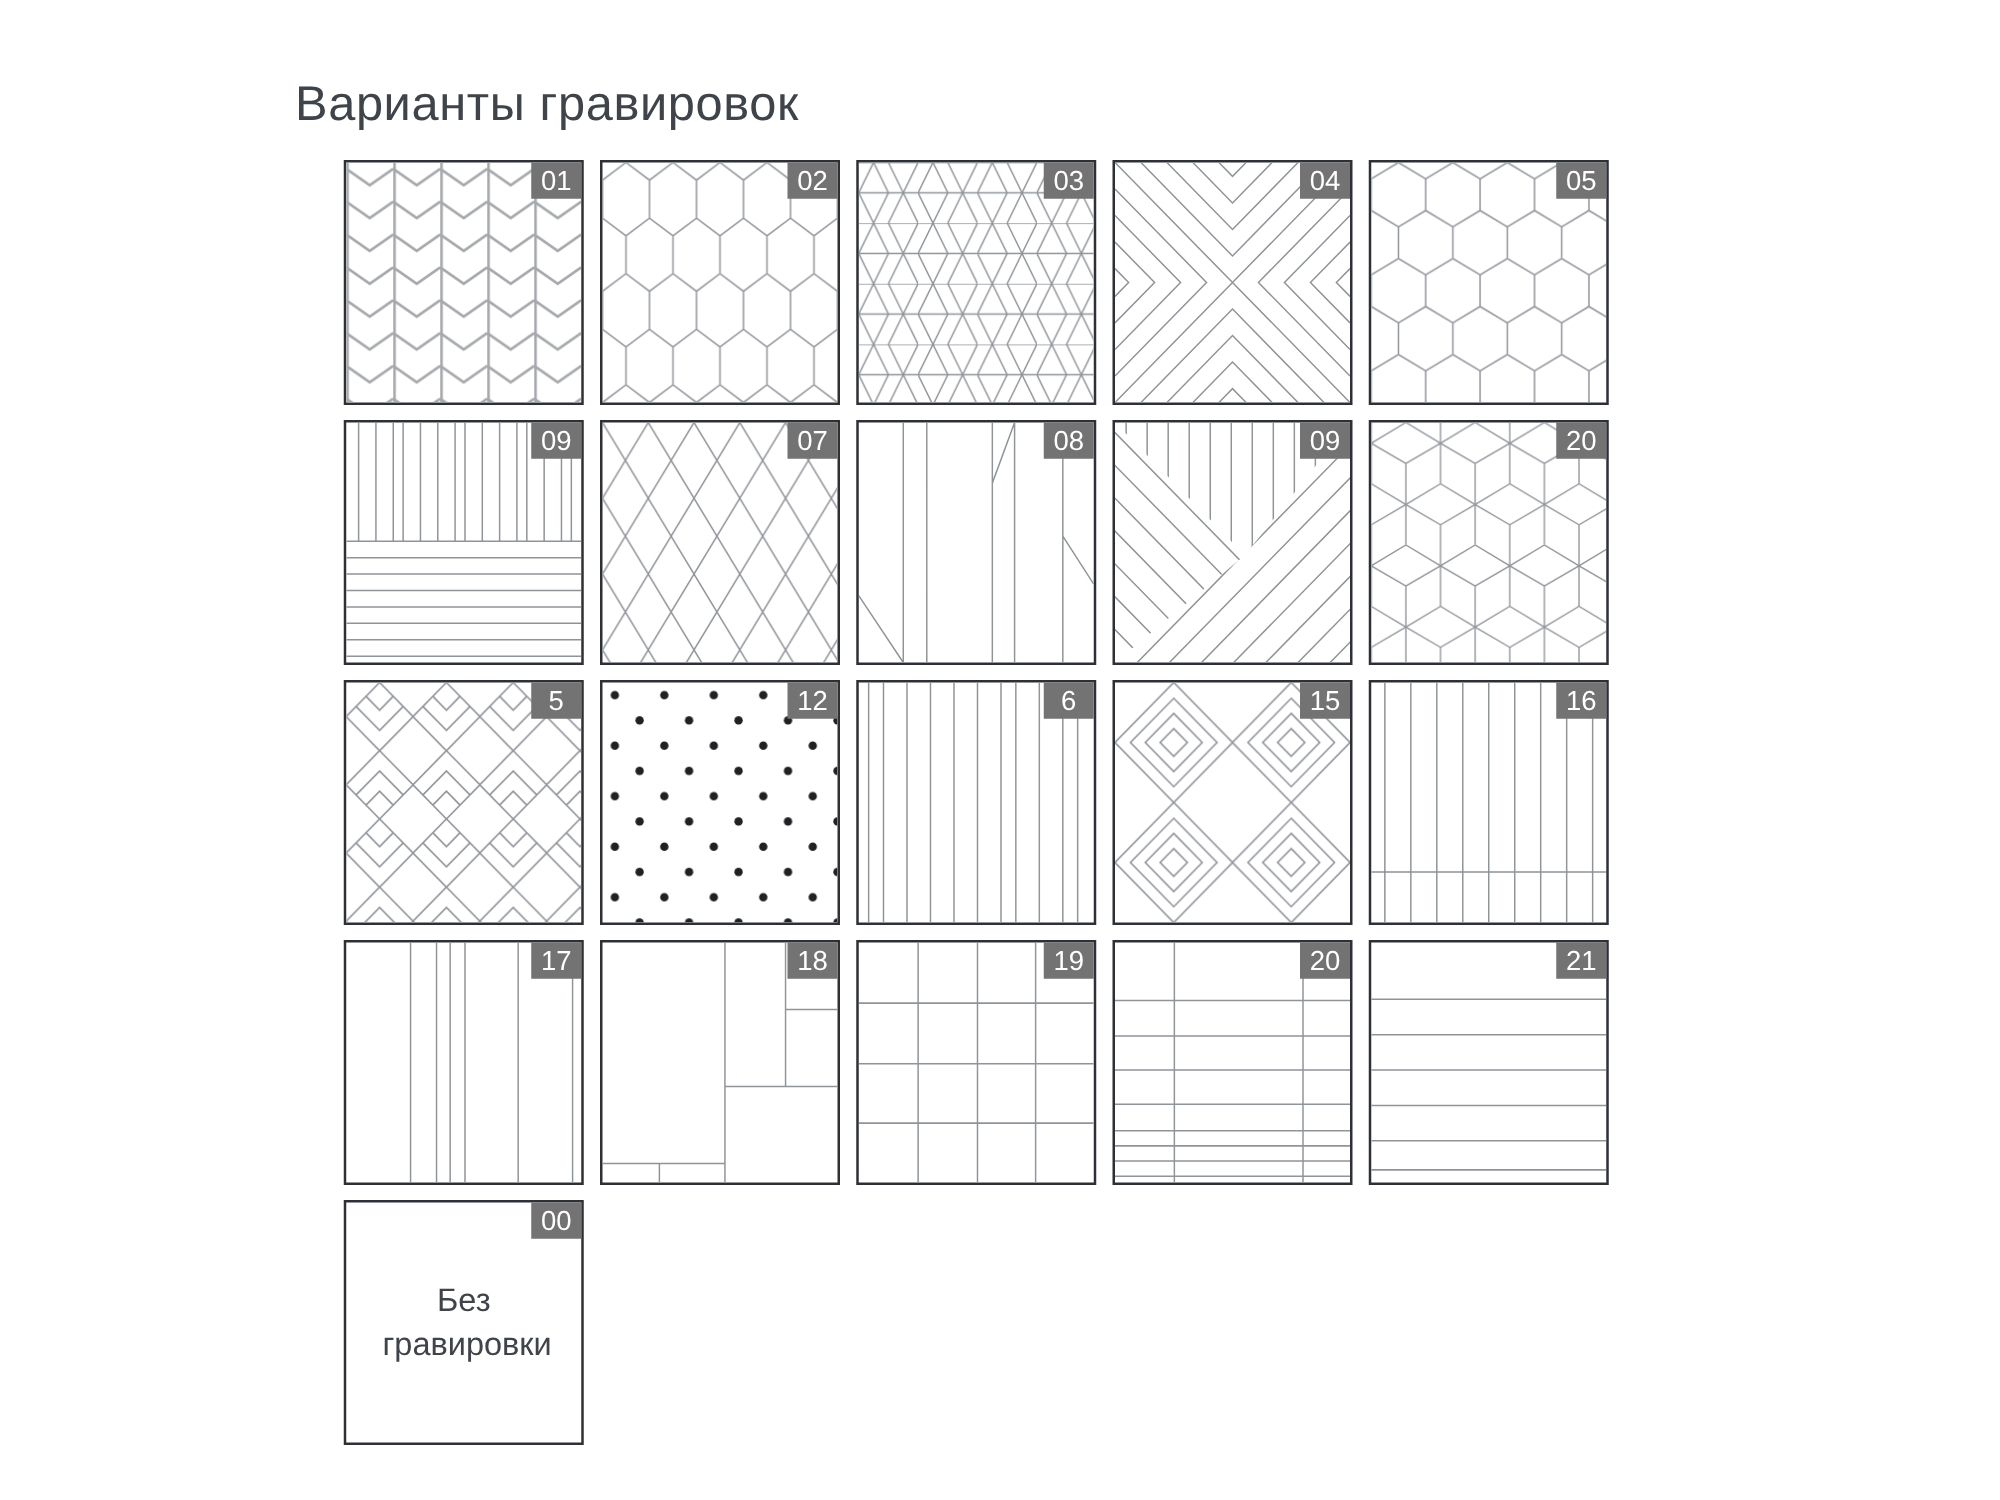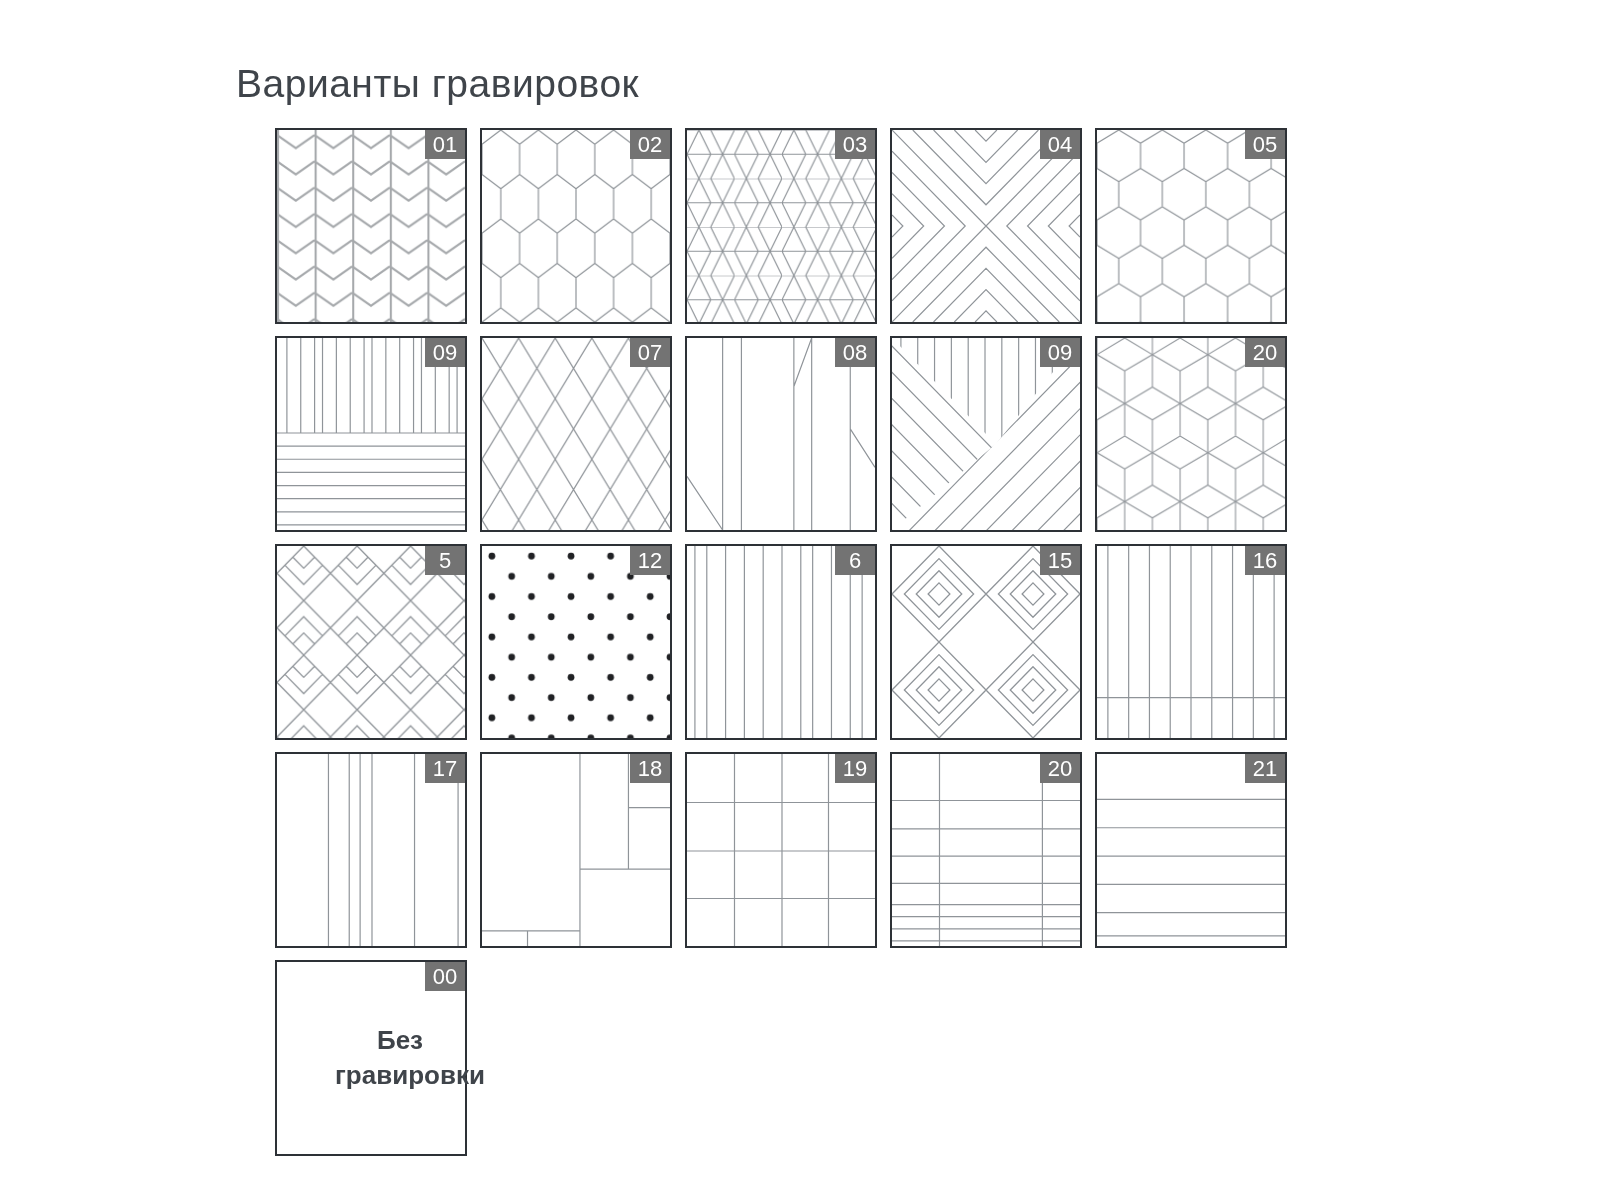--- a/index.html
+++ b/index.html
@@ -2,21 +2,21 @@
 <html><head>
 <meta charset="utf-8">
 <style>
   html,body{margin:0;padding:0;background:#fff;}
   body{width:1600px;height:1200px;position:relative;font-family:"Liberation Sans",sans-serif;overflow:hidden;}
   .page-title{position:absolute;left:236px;top:36px;font-size:39px;font-weight:400;color:#3f444a;letter-spacing:.5px;}
   .grid{position:absolute;left:275px;top:128px;display:grid;grid-template-columns:repeat(5,192px);grid-auto-rows:196px;column-gap:13px;row-gap:12px;}
   .tile{position:relative;border:2px solid #2d3136;background:#fff;box-sizing:border-box;}
   .tile svg{display:block;width:100%;height:100%;}
   .badge{position:absolute;top:0;right:0;width:40px;height:29px;background:#737373;color:#fff;font-size:22px;line-height:29px;text-align:center;font-weight:400;}
-  .no-engraving{position:absolute;inset:0;display:flex;align-items:center;justify-content:flex-end;text-align:center;font-weight:bold;}
+  .no-engraving{position:absolute;inset:0;display:flex;align-items:center;justify-content:center;text-align:center;}
   .no-engraving span{display:block;width:130px;font-size:26px;line-height:1.35;color:#3f444a;}
   .hidden-defs{position:absolute;width:0;height:0;overflow:hidden;}
 </style>
 </head>
 <body>
 
 <svg class="hidden-defs" aria-hidden="true">
   <defs>
     <pattern id="pat01" width="38" height="26" patternUnits="userSpaceOnUse">
       <path d="M0,5 L19,18 L38,5" fill="none" stroke="#a6a9ac" stroke-width="2.2"></path>

